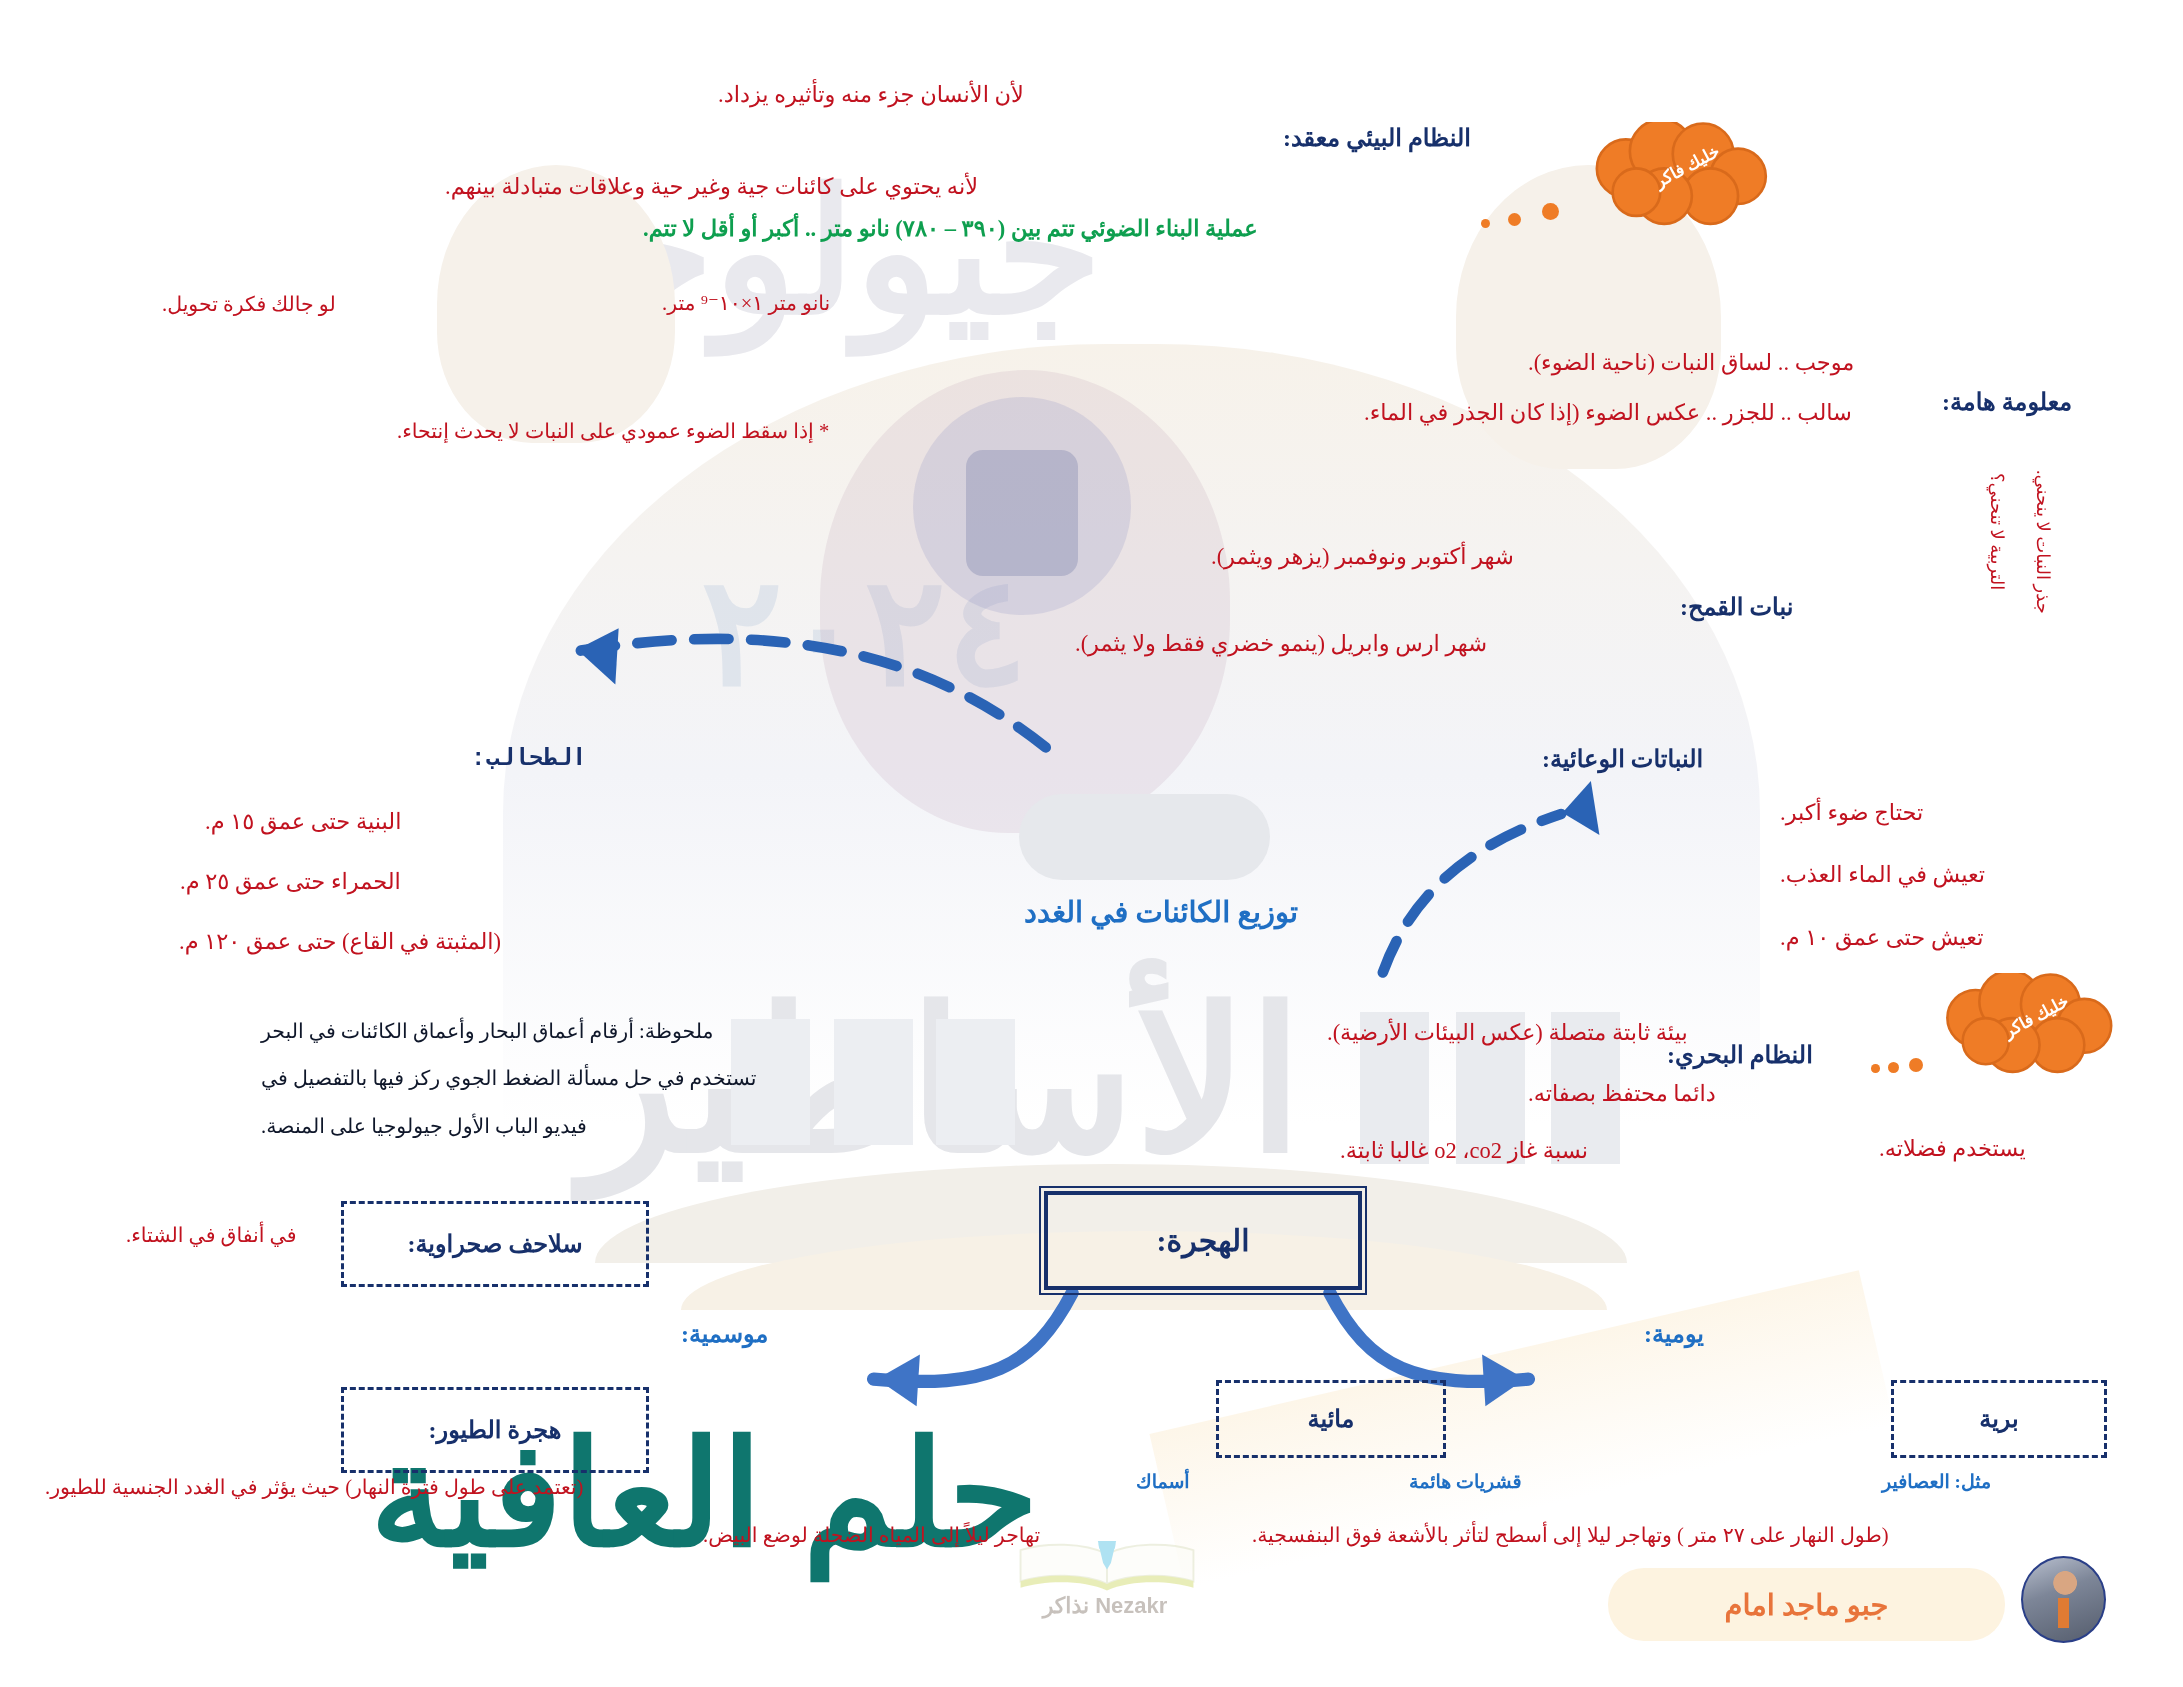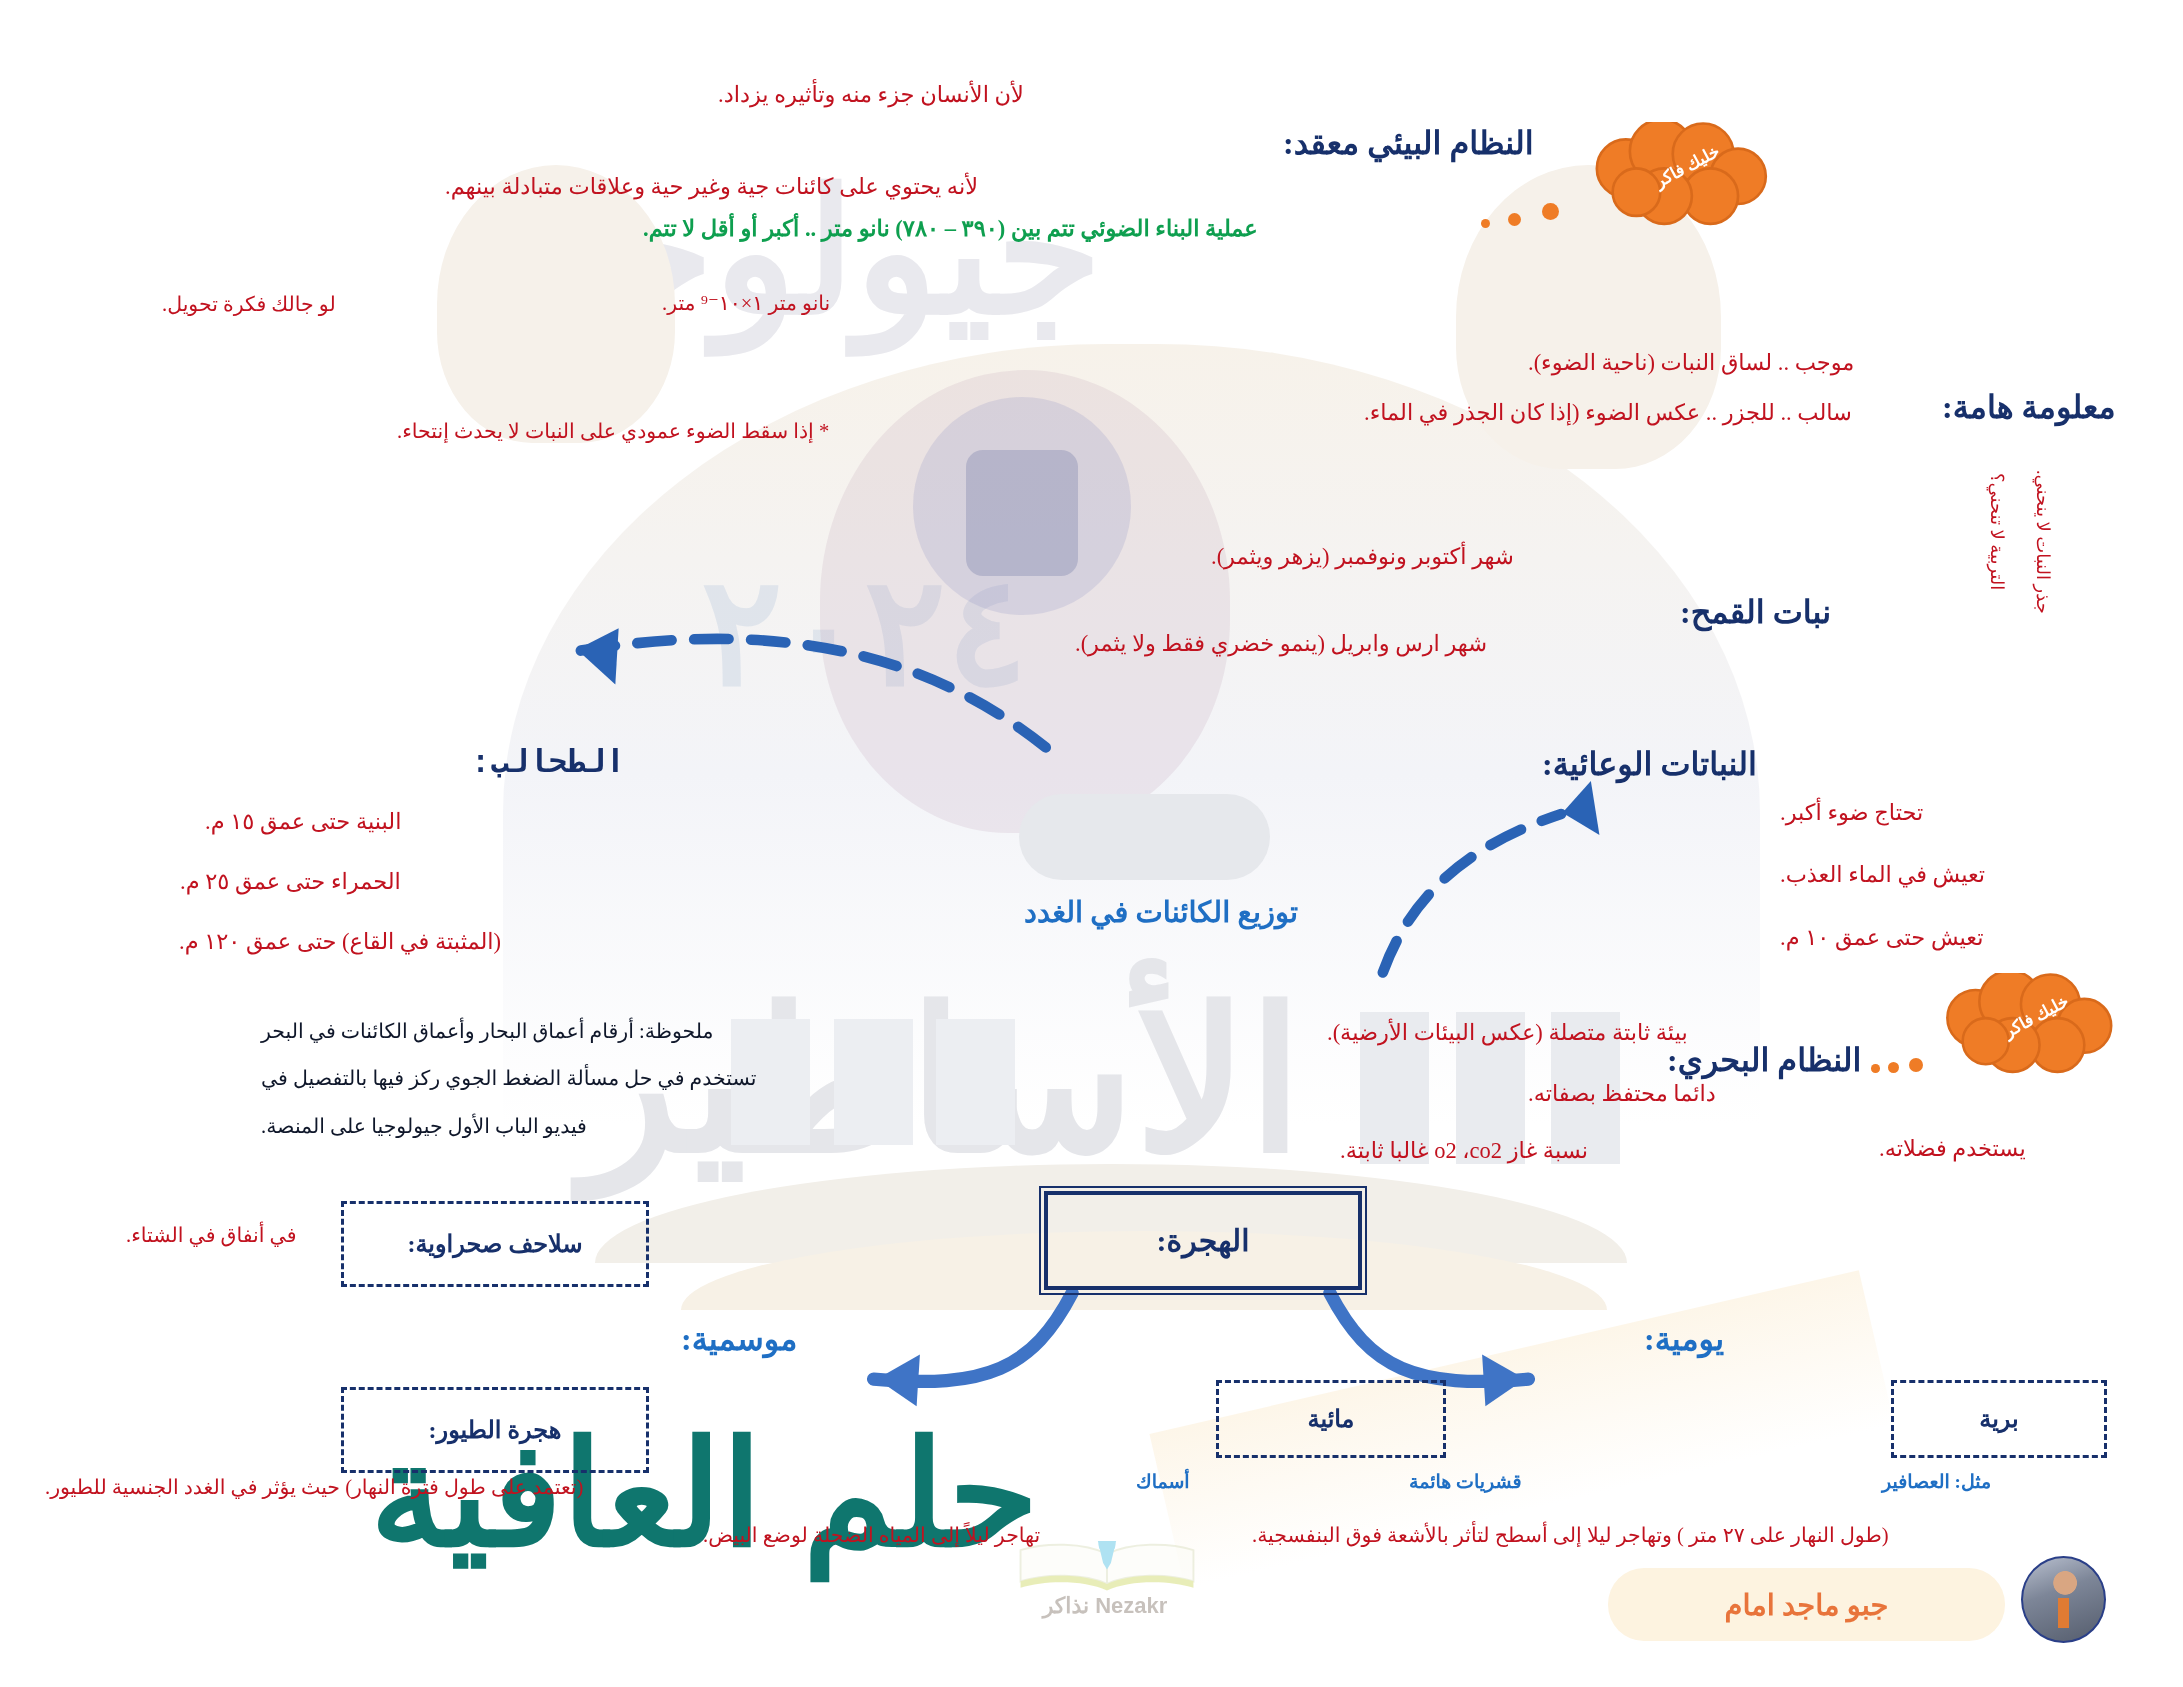--- a/index.html
+++ b/index.html
@@ -49,21 +49,21 @@
   .red   { color: #c1121f; }
   .navy  { color: #17306b; font-weight: 700; }
   .blue  { color: #1f6fc4; font-weight: 700; }
   .green { color: #0e9f4f; font-weight: 700; }
   .darkgreen { color: #0f172a; font-weight: 400; }
 
   .s-lg   { font-size: 22.5px; }
   .s-md   { font-size: 20.5px; }
   .s-sm   { font-size: 19px; }
   .s-xs   { font-size: 18px; }
-  .s-hdr  { font-size: 32px; text-align: right; }
+  .s-hdr  { font-size: 24px; text-align: right; }
   .s-big  { font-size: 26.5px; }
 
   
   .dashbox {
     position: absolute;
     border: 3.3px dashed #17306b;
     display: flex;
     align-items: center;
     justify-content: center;
     z-index: 6;

